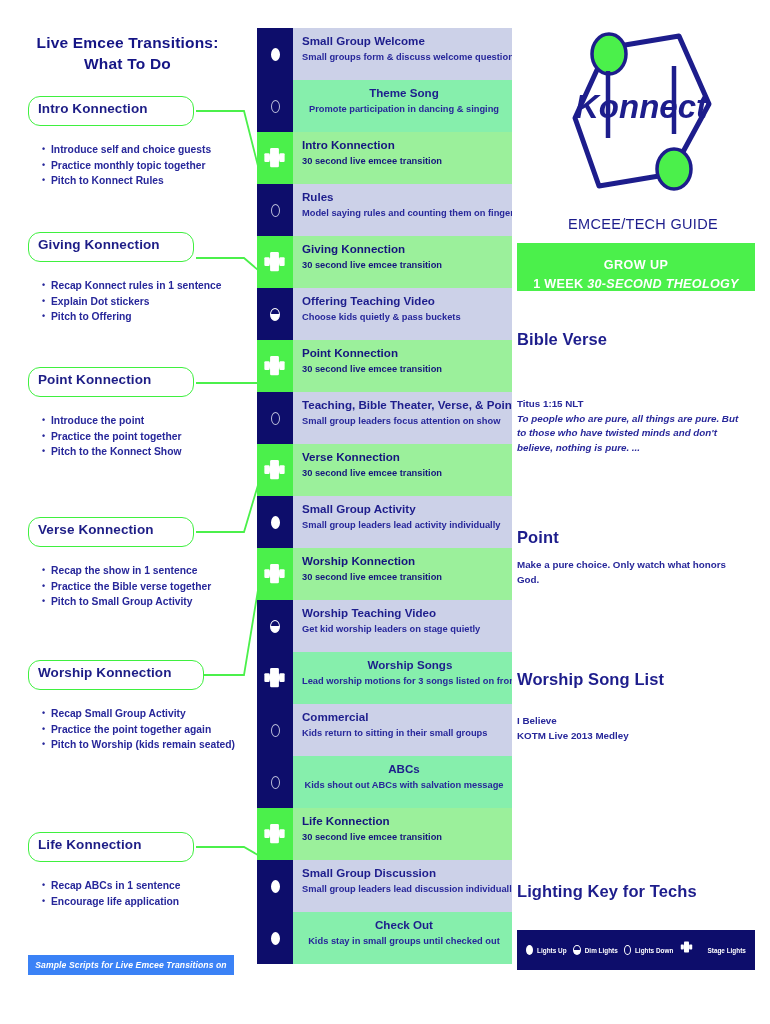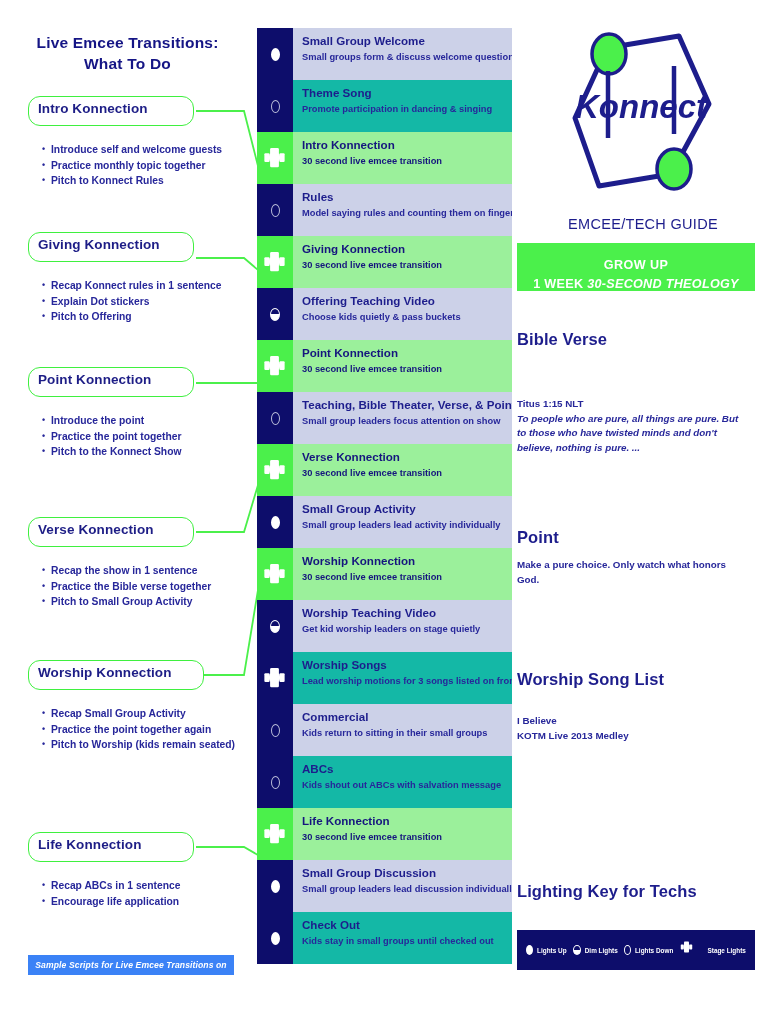--- a/index.html
+++ b/index.html
@@ -49,21 +49,21 @@
   .crow{position:relative;height:52px;display:flex;align-items:stretch;overflow:hidden;}
   .crow .icon-cell{
     width:36px;flex:0 0 36px;display:flex;align-items:center;justify-content:center;
   }
   .crow .txt-cell{flex:1 1 auto;padding:6px 6px 0 9px;box-sizing:border-box;}
   .crow .r-title{font-size:11.6px;font-weight:bold;line-height:14px;color:#1d1d8c;white-space:nowrap;}
   .crow .r-sub{font-size:9.3px;font-weight:bold;line-height:13px;margin-top:3px;color:#27279a;white-space:nowrap;}
   
   .crow.dark .icon-cell{background:#0d0d6b;}
   .crow.shadeA .txt-cell{background:#ccd1e8;}
-  .crow.shadeB .txt-cell{background:#14b8a6;}
+  .crow.shadeB .txt-cell{background:#86efac;text-align:center;}
   .crow.green .icon-cell{background:#4bf04b;}
   .crow.green .txt-cell{background:#9bf09b;}
   .crow.green .r-title{color:#15157e;}
   .crow.green .r-sub{color:#15157e;}
   
   .ic-filled{width:9px;height:13px;border-radius:50%;background:#ffffff;}
   .ic-open{width:9px;height:13px;border-radius:50%;border:1.3px solid #b9bcd8;box-sizing:border-box;}
   .ic-half{
     width:10px;height:13px;border-radius:50%;border:1.3px solid #ffffff;box-sizing:border-box;
     background:linear-gradient(to bottom,rgba(255,255,255,0) 0%,rgba(255,255,255,0) 48%,#ffffff 48%,#ffffff 100%);
@@ -118,21 +118,21 @@
         <path d="M196 675 L244 675 L258 590"></path>
         <path d="M196 847 L244 847 L258 855"></path>
       </g>
     </svg>
   </div>
 
   <div class="konn-box" style="top:96px;">
     <span class="kb-label">Intro Konnection</span>
   </div>
   <div class="bullets" style="top:142px;">
-    <div class="bl">Introduce self and welcome guests</div>
+    <div class="bl">Introduce self and choice guests</div>
     <div class="bl">Practice monthly topic together</div>
     <div class="bl">Pitch to Konnect Rules</div>
   </div>
 
   <div class="konn-box" style="top:232px;">
     <span class="kb-label">Giving Konnection</span>
   </div>
   <div class="bullets" style="top:278px;">
     <div class="bl">Recap Konnect rules in 1 sentence</div>
     <div class="bl">Explain Dot stickers</div>

